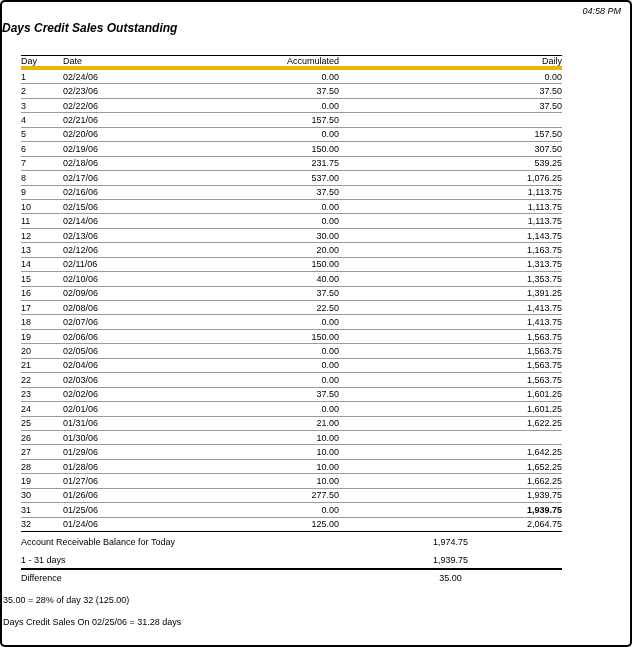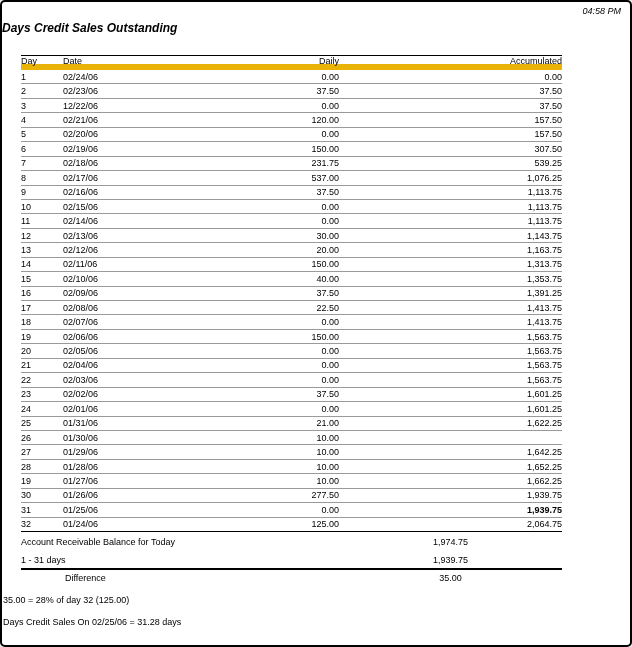--- a/index.html
+++ b/index.html
@@ -24,84 +24,83 @@
   }
   .title {
     position: absolute; top: 19px; left: 0; width: 610px;
     font-size: 12px; font-weight: bold; font-style: italic;
   }
   .table { position: absolute; left: 19px; top: 53px; width: 541px; }
   .thead {
     display: grid; grid-template-columns: 42px 110px 166px 223px;
     height: 15px; align-items: center;
     border-top: 1px solid #000;
-    border-bottom: 6px solid #eab308;
+    border-bottom: 4px solid #eab308;
     font-size: 9px;
   }
   .row {
     display: grid; grid-template-columns: 42px 110px 166px 223px;
     height: 14.45px; align-items: center;
     border-bottom: 1px solid #9a9a9a;
     font-size: 9px;
   }
   .tbody .row:last-child { border-bottom: 1px solid #000; }
   .col-daily, .col-accumulated { text-align: right; }
   .bold { font-weight: bold; }
   .summary-row {
     display: grid; grid-template-columns: 1fr 223px;
     align-items: center; font-size: 9px;
   }
   .summary-row.r0 { height: 20px; gap: 39px; }
   .summary-row.r1 { height: 18px; border-bottom: 2px solid #000; }
-  .summary-row.r2 { height: 16px; margin-left: 44px; }
+  .summary-row.r2 { height: 16px; }
   .sum-value { text-align: center; }
   .notes { position: absolute; left: 1px; top: 593px; font-size: 9px; }
   .note { line-height: 11px; margin-bottom: 11px; }
 </style>
 </head>
 <body>
 
 <div class="page">
 
   <div class="timestamp">04:58 PM</div>
 
   <div class="title">Days Credit Sales Outstanding</div>
 
   <div class="table">
 
     <div class="thead">
       <div class="cell">Day</div>
       <div class="cell">Date</div>
+      <div class="cell col-accumulated">Accumulated</div>
       <div class="cell col-daily">Daily</div>
-      <div class="cell col-accumulated">Accumulated</div>
     </div>
 
     <div class="tbody">
         <div class="row">
           <div class="cell col-day">1</div>
           <div class="cell col-date">02/24/06</div>
           <div class="cell col-daily">0.00</div>
           <div class="cell col-accumulated">0.00</div>
         </div>
         <div class="row">
           <div class="cell col-day">2</div>
           <div class="cell col-date">02/23/06</div>
           <div class="cell col-daily">37.50</div>
           <div class="cell col-accumulated">37.50</div>
         </div>
         <div class="row">
           <div class="cell col-day">3</div>
-          <div class="cell col-date">12/22/06</div>
+          <div class="cell col-date">02/22/06</div>
           <div class="cell col-daily">0.00</div>
           <div class="cell col-accumulated">37.50</div>
         </div>
         <div class="row">
           <div class="cell col-day">4</div>
           <div class="cell col-date">02/21/06</div>
-          <div class="cell col-daily">120.00</div>
           <div class="cell col-accumulated">157.50</div>
         </div>
         <div class="row">
           <div class="cell col-day">5</div>
           <div class="cell col-date">02/20/06</div>
           <div class="cell col-daily">0.00</div>
           <div class="cell col-accumulated">157.50</div>
         </div>
         <div class="row">
           <div class="cell col-day">6</div>

